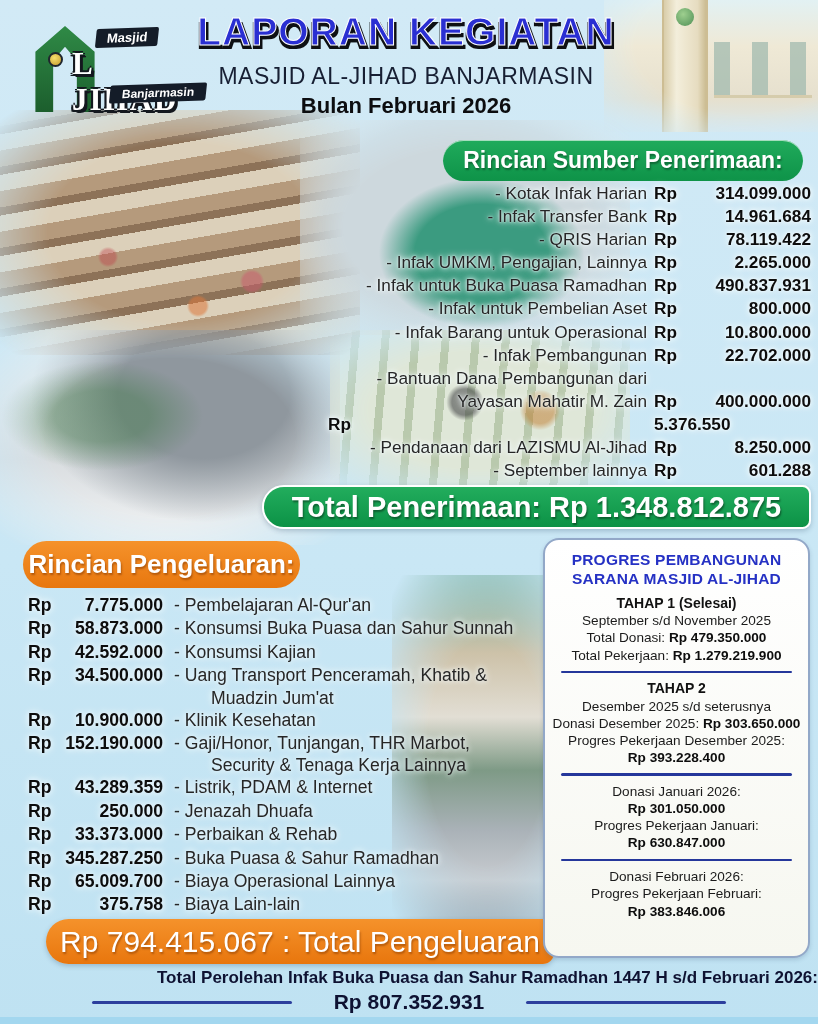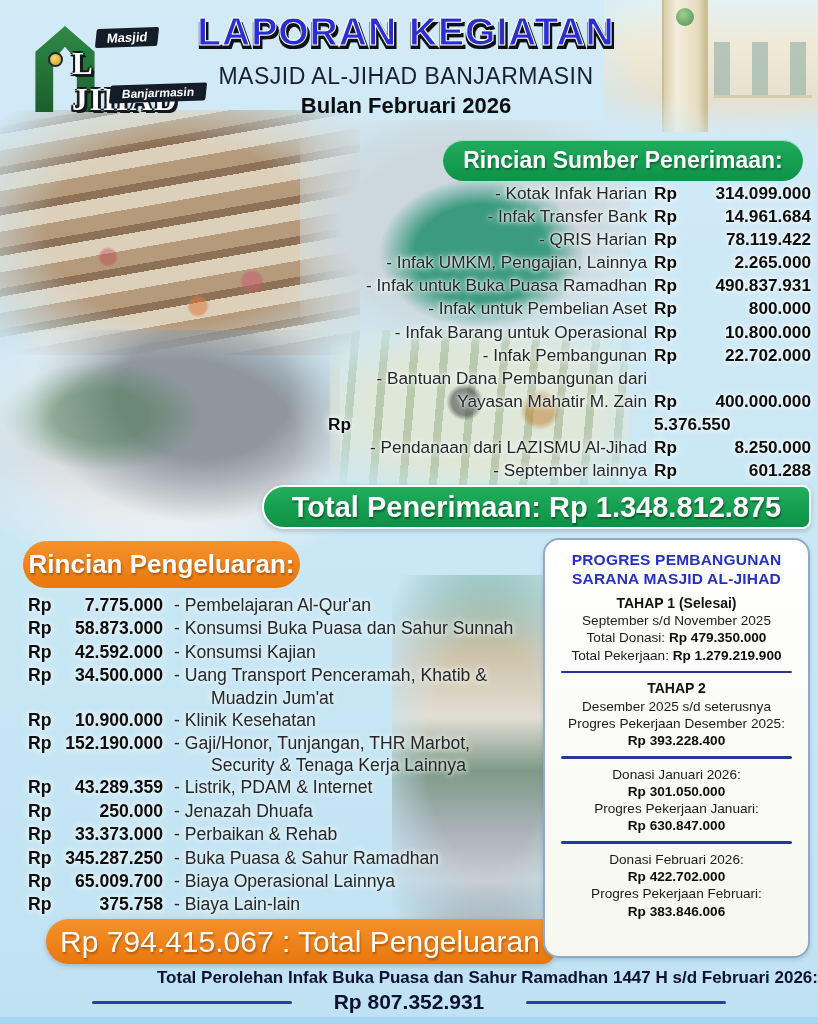--- a/index.html
+++ b/index.html
@@ -361,38 +361,38 @@
     <div>September s/d November 2025</div>
     <div><span>Total Donasi: </span><span class="b">Rp 479.350.000</span></div>
     <div><span>Total Pekerjaan: </span><span class="b">Rp 1.279.219.900</span></div>
   </div>
 
   <div class="prog-div"></div>
 
   <div class="prog-sec">
     <div class="prog-h">TAHAP 2</div>
     <div>Desember 2025 s/d seterusnya</div>
+    <div><span>Donasi Desember 2025: </span><span class="b">Rp 303.650.000</span></div>
     <div>Progres Pekerjaan Desember 2025:</div>
     <div class="b">Rp 393.228.400</div>
   </div>
 
   <div class="prog-div"></div>
 
   <div class="prog-sec">
     <div>Donasi Januari 2026:</div>
     <div class="b">Rp 301.050.000</div>
     <div>Progres Pekerjaan Januari:</div>
     <div class="b">Rp 630.847.000</div>
   </div>
 
   <div class="prog-div"></div>
 
   <div class="prog-sec">
     <div>Donasi Februari 2026:</div>
-    <div class="b">Rp 422.702.000</div>
     <div>Progres Pekerjaan Februari:</div>
     <div class="b">Rp 383.846.006</div>
   </div>
 </div>
 
 <div class="foot1">Total Perolehan Infak Buka Puasa dan Sahur Ramadhan 1447 H s/d Februari 2026:</div>
 <div class="foot2">
   <div class="foot-line"></div>
   <div class="foot-amt">Rp 807.352.931</div>
   <div class="foot-line"></div>

